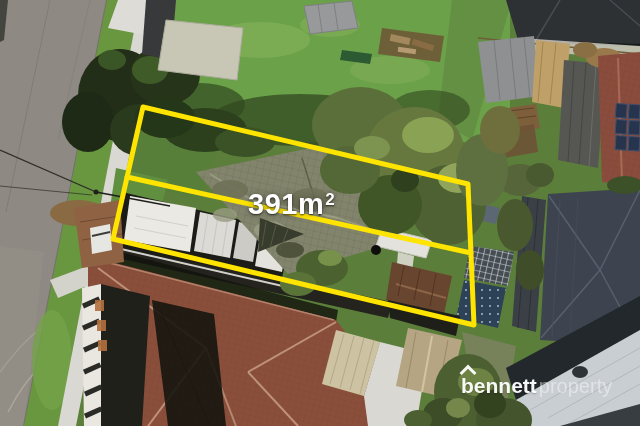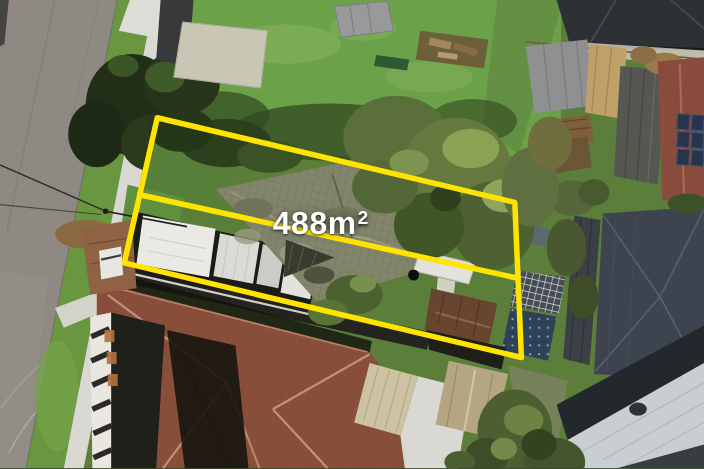--- a/index.html
+++ b/index.html
@@ -294,17 +294,20 @@
     <circle cx="96" cy="192" r="2.5" fill="#1f1f1c"></circle>
   </g>
 
   <g>
     <polygon points="143,107 468,184 474,325 113,239" fill="none" stroke="#FFE400" stroke-width="5" stroke-linejoin="round"></polygon>
     <line x1="127" y1="177" x2="471" y2="253" stroke="#FFE400" stroke-width="5" stroke-linecap="round"></line>
   </g>
 </svg>
 
 <div class="area-label">
-  <span>488m</span><span class="exp">2</span>
+  <span>391m</span><span class="exp">2</span>
 </div>
 
-
+<div class="watermark">
+  <span class="wm-primary"><span class="wm-roof"></span><span>bennett</span></span><span class="wm-secondary">property</span>
 </div>
 
+</div>
+
 </body></html>

